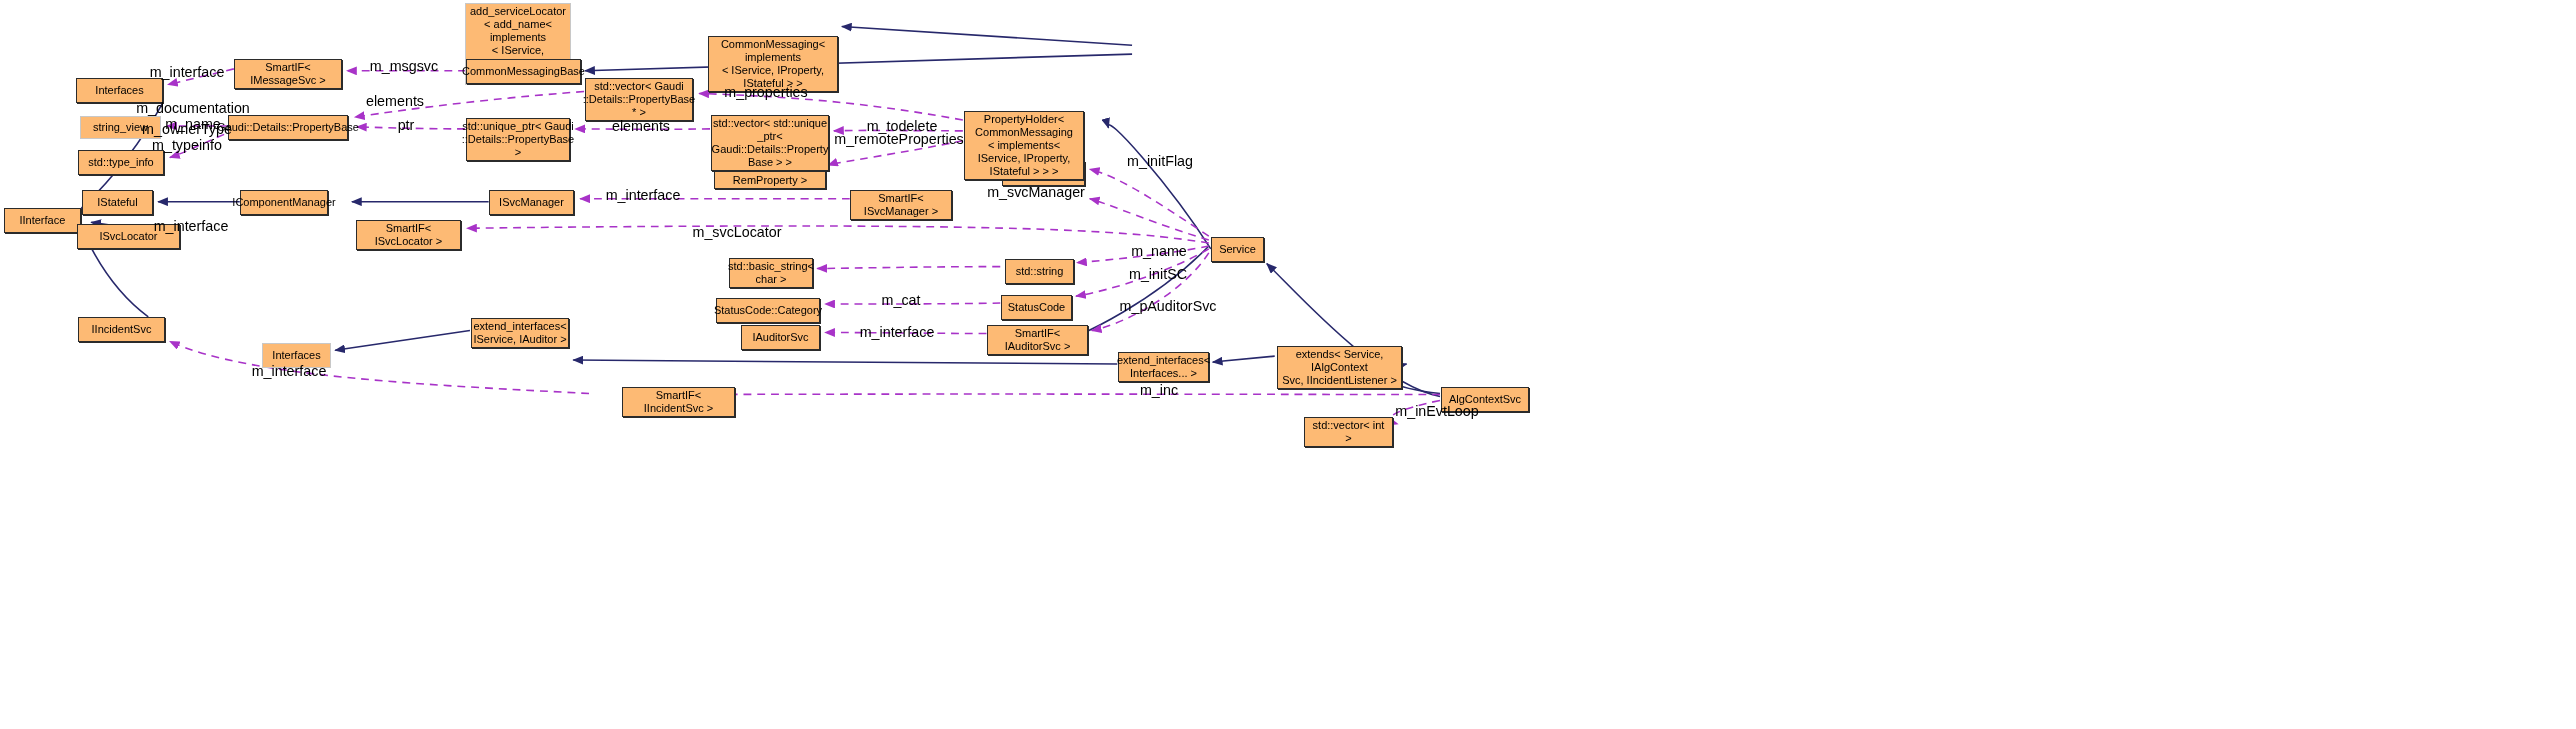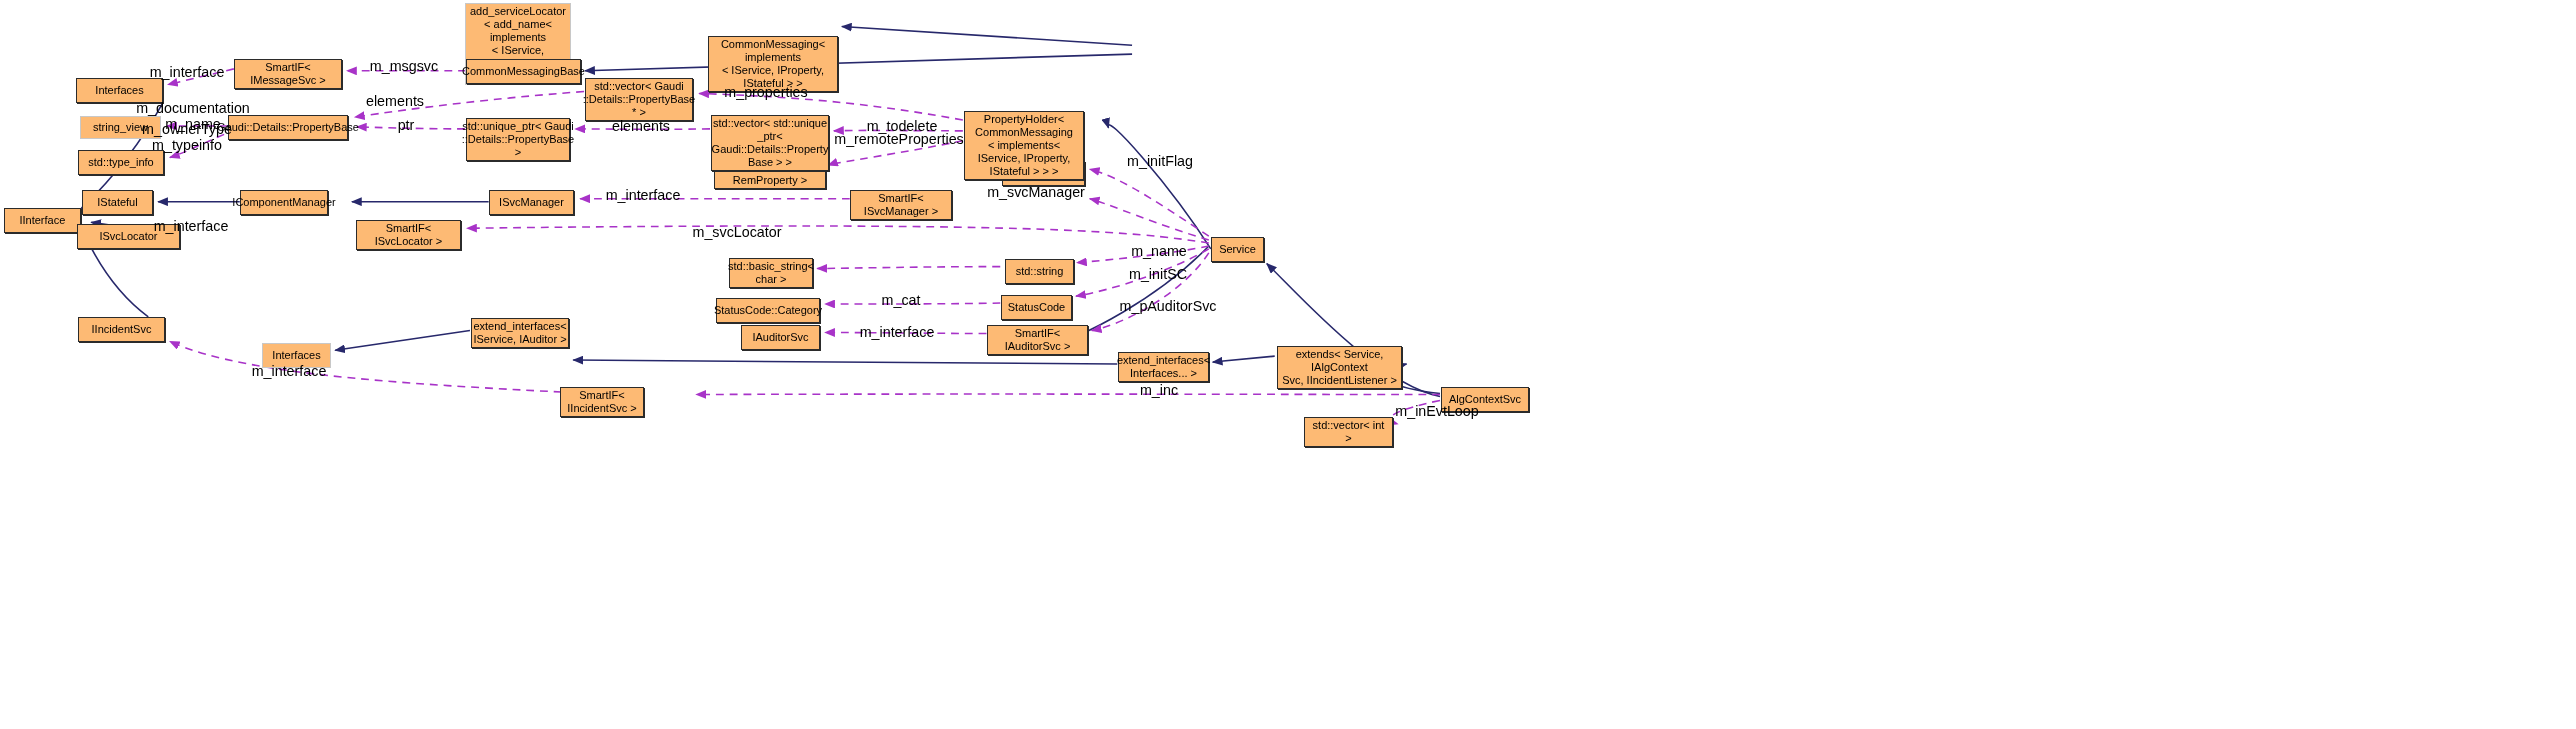--- a/index.html
+++ b/index.html
@@ -105,21 +105,21 @@
     <div class="node solid" style="left: 356px; top: 220px; width: 105px; min-height: 24.6px;">SmartIF&lt; ISvcLocator &gt;</div>
     <div class="node ghost" style="left: 262px; top: 343px; width: 69px; min-height: 24.6px;">Interfaces</div>
     <div class="node ghost" style="left: 465px; top: 3px; width: 106px; min-height: 42px;">add_serviceLocator
 &lt; add_name&lt; implements
 &lt; IService, IProperty,
 IStateful &gt; &gt; &gt;</div>
     <div class="node solid" style="left: 466px; top: 59px; width: 115px; min-height: 24.6px;">CommonMessagingBase</div>
     <div class="node solid" style="left: 466px; top: 118px; width: 104px; min-height: 27.6px;">std::unique_ptr&lt; Gaudi
 ::Details::PropertyBase &gt;</div>
     <div class="node solid" style="left: 489px; top: 190px; width: 85px; min-height: 24.6px;">ISvcManager</div>
-    <div class="node solid" style="left: 560px; top: 387px; width: 84px; min-height: 24.6px;">SmartIF&lt; IIncidentSvc &gt;</div>
+    <div class="node solid" style="left: 622px; top: 387px; width: 113px; min-height: 24.6px;">SmartIF&lt; IIncidentSvc &gt;</div>
     <div class="node solid" style="left: 585px; top: 78px; width: 108px; min-height: 27.6px;">std::vector&lt; Gaudi
 ::Details::PropertyBase * &gt;</div>
     <div class="node solid" style="left: 714px; top: 159px; width: 112px; min-height: 24.6px;">std::vector&lt; RemProperty &gt;</div>
     <div class="node solid" style="left: 729px; top: 258px; width: 84px; min-height: 27.6px;">std::basic_string&lt;
 char &gt;</div>
     <div class="node solid" style="left: 716px; top: 298px; width: 104px; min-height: 24.6px;">StatusCode::Category</div>
     <div class="node solid" style="left: 471px; top: 318px; width: 98px; min-height: 27.6px;">extend_interfaces&lt;
 IService, IAuditor &gt;</div>
     <div class="node solid" style="left: 741px; top: 325px; width: 79px; min-height: 24.6px;">IAuditorSvc</div>
     <div class="node solid" style="left: 711px; top: 115px; width: 118px; min-height: 39px;">std::vector&lt; std::unique

